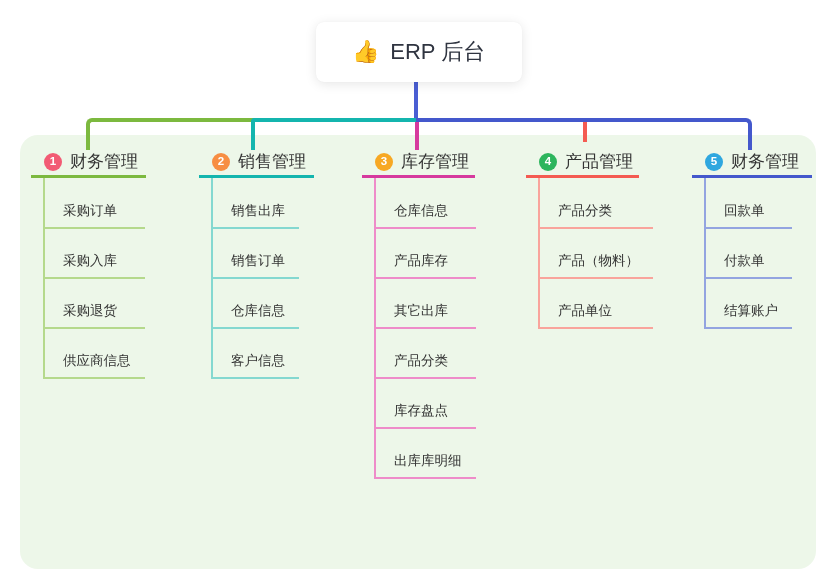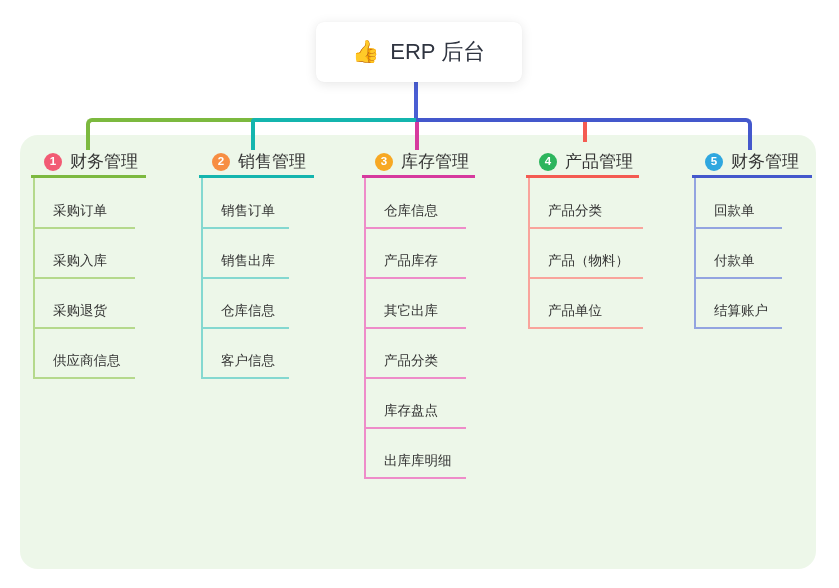--- a/index.html
+++ b/index.html
@@ -51,21 +51,21 @@
     border-bottom:3px solid var(--accent);
     display:flex; align-items:center; gap:8px; padding-left:13px;
     font-size:17px; font-weight:500; color:#333; cursor:default;
   }
   .badge {
     flex:0 0 auto; width:18px; height:18px; border-radius:50%;
     background:var(--badge); color:#fff; font-size:11.5px; font-weight:bold;
     display:flex; align-items:center; justify-content:center; line-height:1;
   }
   .children {
-    margin-left:2px; width:max-content;
+    margin-left:12px; width:max-content;
     border-left:2px solid var(--light);
   }
   .child {
     box-sizing:border-box; height:50px; min-width:86px;
     border-bottom:2px solid var(--light);
     display:flex; align-items:flex-end;
     padding:0 14px 7px 18px;
     font-size:13.5px; color:#333; cursor:default; white-space:nowrap;
   }
   .child:first-child { height:51px; }
@@ -111,24 +111,24 @@
         </div>
     </div>
 
     <div class="branch b2" style="--accent: #14B5AE; --light: #84D8D0; --badge: #F78E43;">
       <div class="branch-title">
         <span class="badge">2</span>
         <span class="branch-label">销售管理</span>
       </div>
       <div class="children">
           <div class="child">
+            <span>销售出库</span>
+          </div>
+          <div class="child">
             <span>销售订单</span>
-          </div>
-          <div class="child">
-            <span>销售出库</span>
           </div>
           <div class="child">
             <span>仓库信息</span>
           </div>
           <div class="child">
             <span>客户信息</span>
           </div>
         </div>
     </div>
 

